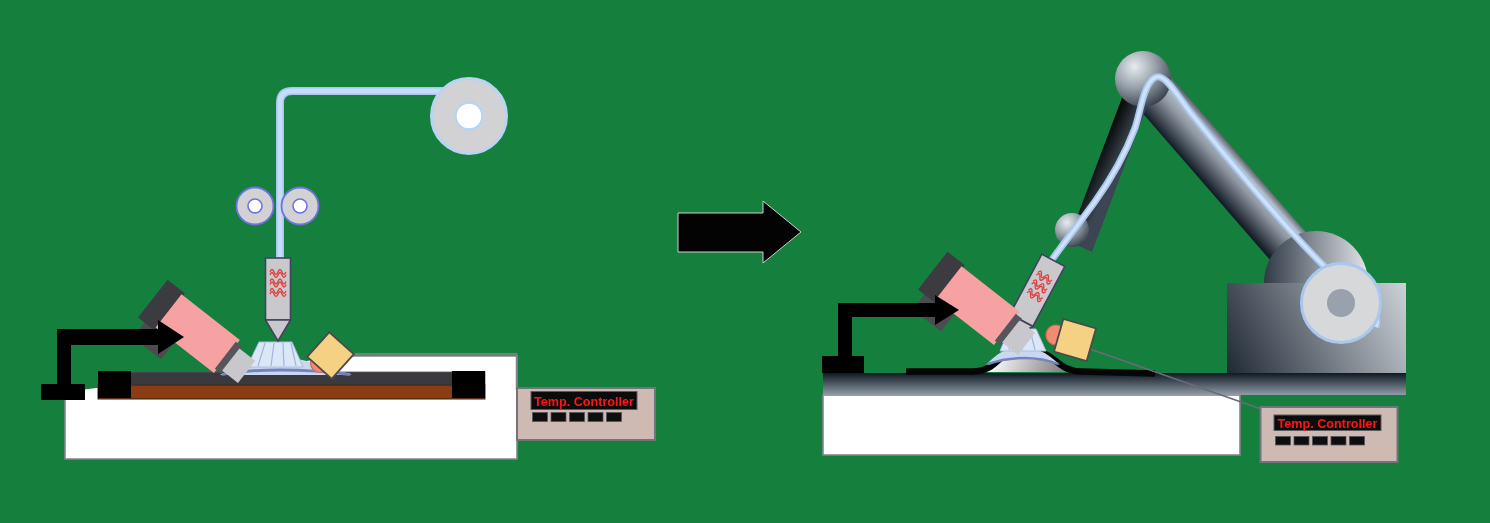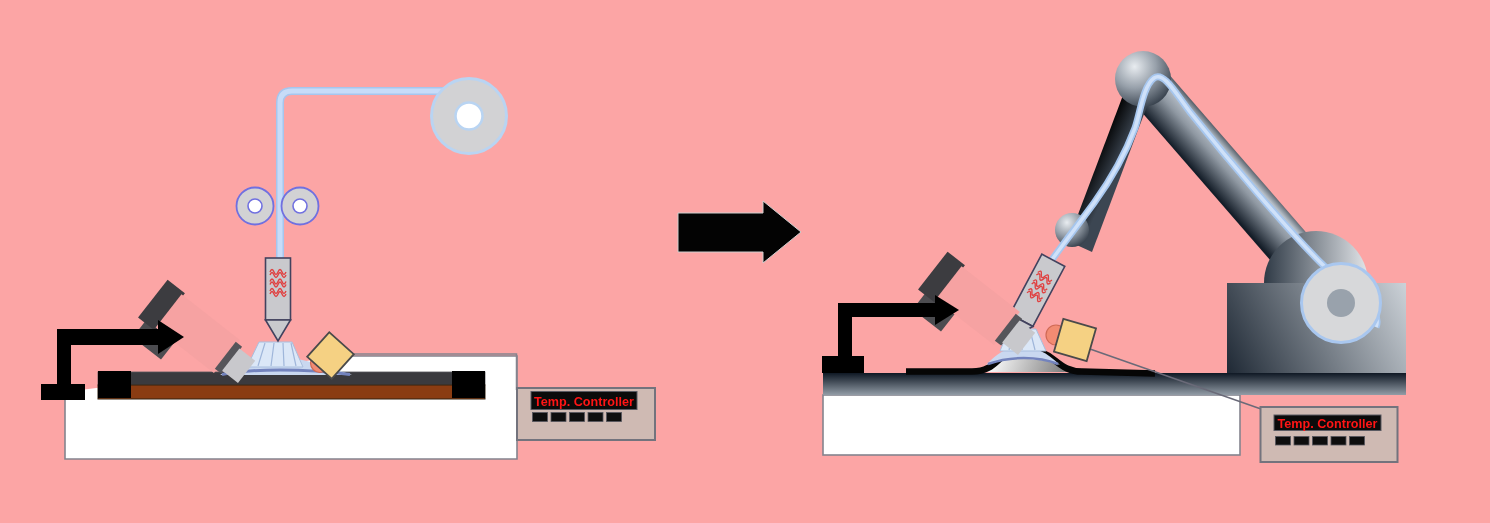--- a/index.html
+++ b/index.html
@@ -1,16 +1,16 @@
 <!DOCTYPE html>
 <html><head>
 <meta charset="utf-8">
 <style>
   html,body{margin:0;padding:0;background:#ffffff;}
-  #stage{position:relative;width:1490px;height:523px;background:#fca5a5;overflow:hidden;
+  #stage{position:relative;width:1490px;height:523px;background:#15803d;overflow:hidden;
          font-family:"Liberation Sans",sans-serif;}
   svg{display:block;}
   text.ctrl-label{font-family:"Liberation Sans",sans-serif;font-weight:700;fill:#ff1515;}
 </style>
 </head>
 <body>
 
 <div id="stage">
 <svg width="1490" height="523" viewBox="0 0 1490 523">
   <defs>

